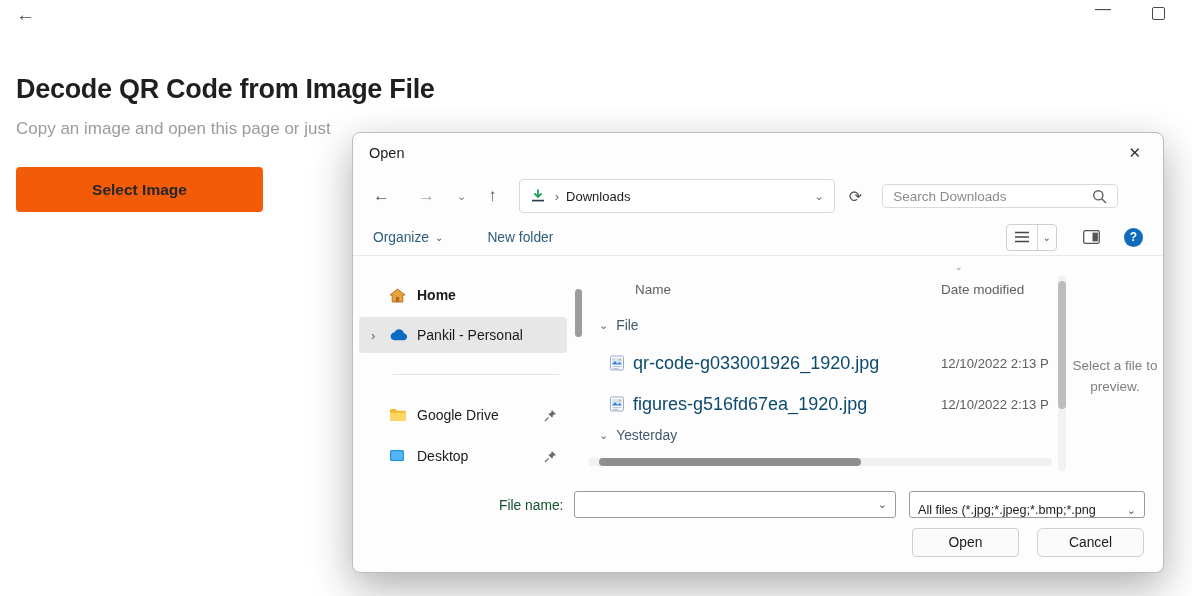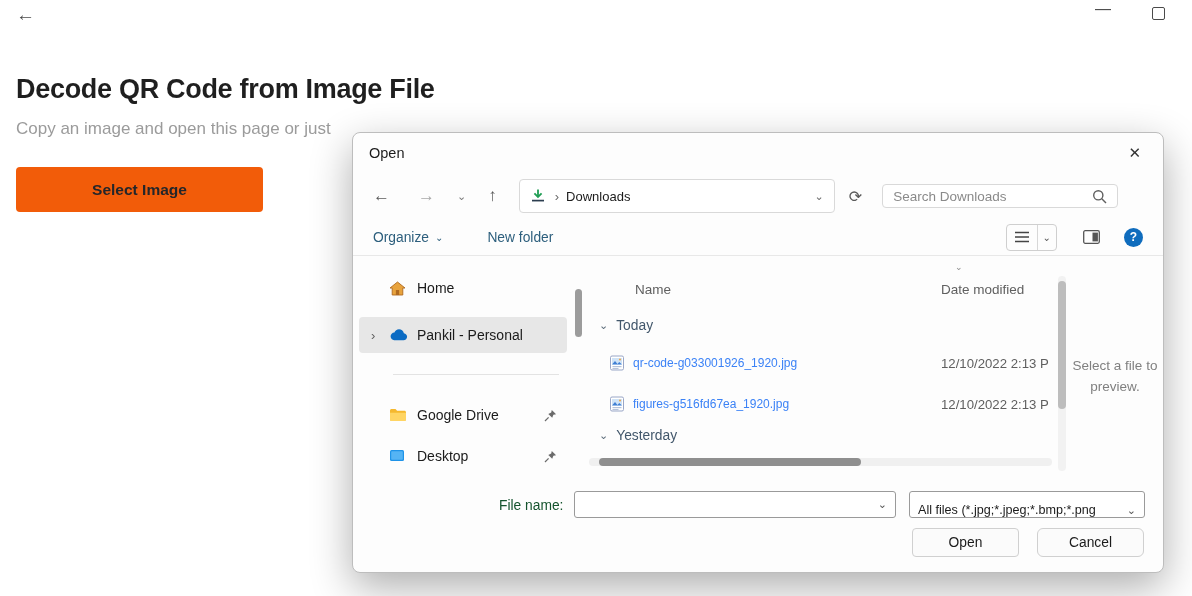--- a/index.html
+++ b/index.html
@@ -99,21 +99,21 @@
   
   .files { position:absolute; left:236px; top:0; width:467px; height:232px; }
   .col-hdr { position:absolute; top:26px; font-size:13.5px; color:#606060; cursor:pointer; }
   .col-name { left:46px; }
   .col-date { left:352px; }
   .sort-chev { position:absolute; left:366px; top:6px; font-size:9px; color:#8a8a8a; }
   .grp { position:absolute; display:flex; align-items:center; gap:8px; cursor:pointer; }
   .grp .g-chev { font-size:11px; color:#5b6b7a; }
   .grp .g-label { font-size:13.8px; color:#42576b; }
   .file-row { position:absolute; left:20px; right:0; height:34px; display:flex; align-items:center; gap:8px; cursor:pointer; }
-  .file-row .f-name { font-size:12px; color:#3b82f6; }
+  .file-row .f-name { font-size:18px; color:#0c4a6e; }
   .file-row .f-date { position:absolute; left:332px; font-size:13.2px; color:#5f5f5f; white-space:nowrap; overflow:hidden; width:115px; }
   .hscroll { position:absolute; left:0; top:202px; width:463px; height:8px; background:#f0f0f0; border-radius:4px; }
   .hscroll .thumb { position:absolute; left:10px; top:0; width:262px; height:8px; background:#8f8f8f; border-radius:4px; cursor:grab; }
   .list-vscroll { position:absolute; left:705px; top:20px; width:8px; height:195px; background:#f2f2f2; border-radius:4px; }
   .list-vscroll .thumb { position:absolute; left:0; top:5px; width:8px; height:128px; background:#bdbdbd; border-radius:4px; cursor:grab; }
 
   
   .preview { position:absolute; left:716px; width:92px; top:0; height:232px; text-align:center; }
   .preview .ptext { margin-top:100px; font-size:13.5px; color:#808080; line-height:1.55; }
 
@@ -214,21 +214,21 @@
           <rect x="9.5" y="2.6" width="5.4" height="8.8" fill="#555"></rect>
         </svg>
     </span>
     <span class="help-ic">?</span>
   </div>
 
   <div class="dlg-sep"></div>
 
   <div class="dlg-body">
 
-    <div class="side-item" style="top:14px;">
+    <div class="side-item" style="top:21px;font-weight:bold;">
       <span class="side-chev"></span>
       <span class="side-ico">
         <svg width="17" height="15" viewBox="0 0 17 15">
             <path d="M8.5 1L1 7h2.2v7h10.6V7H16z" fill="#E8A33D" stroke="#B06A1F" stroke-width="0.9"></path>
             <rect x="6.9" y="9" width="3.2" height="5" fill="#B06A1F"></rect>
           </svg>
       </span>
       <span class="side-label">Home</span>
     </div>
 
@@ -280,21 +280,21 @@
 
     <div class="side-scroll"></div>
 
     <div class="files">
       <span class="sort-chev">⌄</span>
       <span class="col-hdr col-name">Name</span>
       <span class="col-hdr col-date">Date modified</span>
 
       <div class="grp" style="left:10px; top:62px;">
         <span class="g-chev">⌄</span>
-        <span class="g-label">Today</span>
+        <span class="g-label">File</span>
       </div>
 
       <div class="file-row" style="top:90px;">
         <span style="display:flex;align-items:center;">
           <svg width="16" height="16" viewBox="0 0 16 16">
               <rect x="1.5" y="1" width="13" height="14" rx="1.5" fill="#fff" stroke="#9aa7c7"></rect>
               <rect x="3" y="3" width="10" height="6.5" fill="#cfe3f7"></rect>
               <path d="M3 9.5l3-3.5 2.5 3 1.7-2 2.8 2.5z" fill="#3f7fd4"></path>
               <circle cx="11" cy="4.6" r="1" fill="#f0a33c"></circle>
               <rect x="3.5" y="11" width="9" height="1.2" fill="#b6c3da"></rect>

